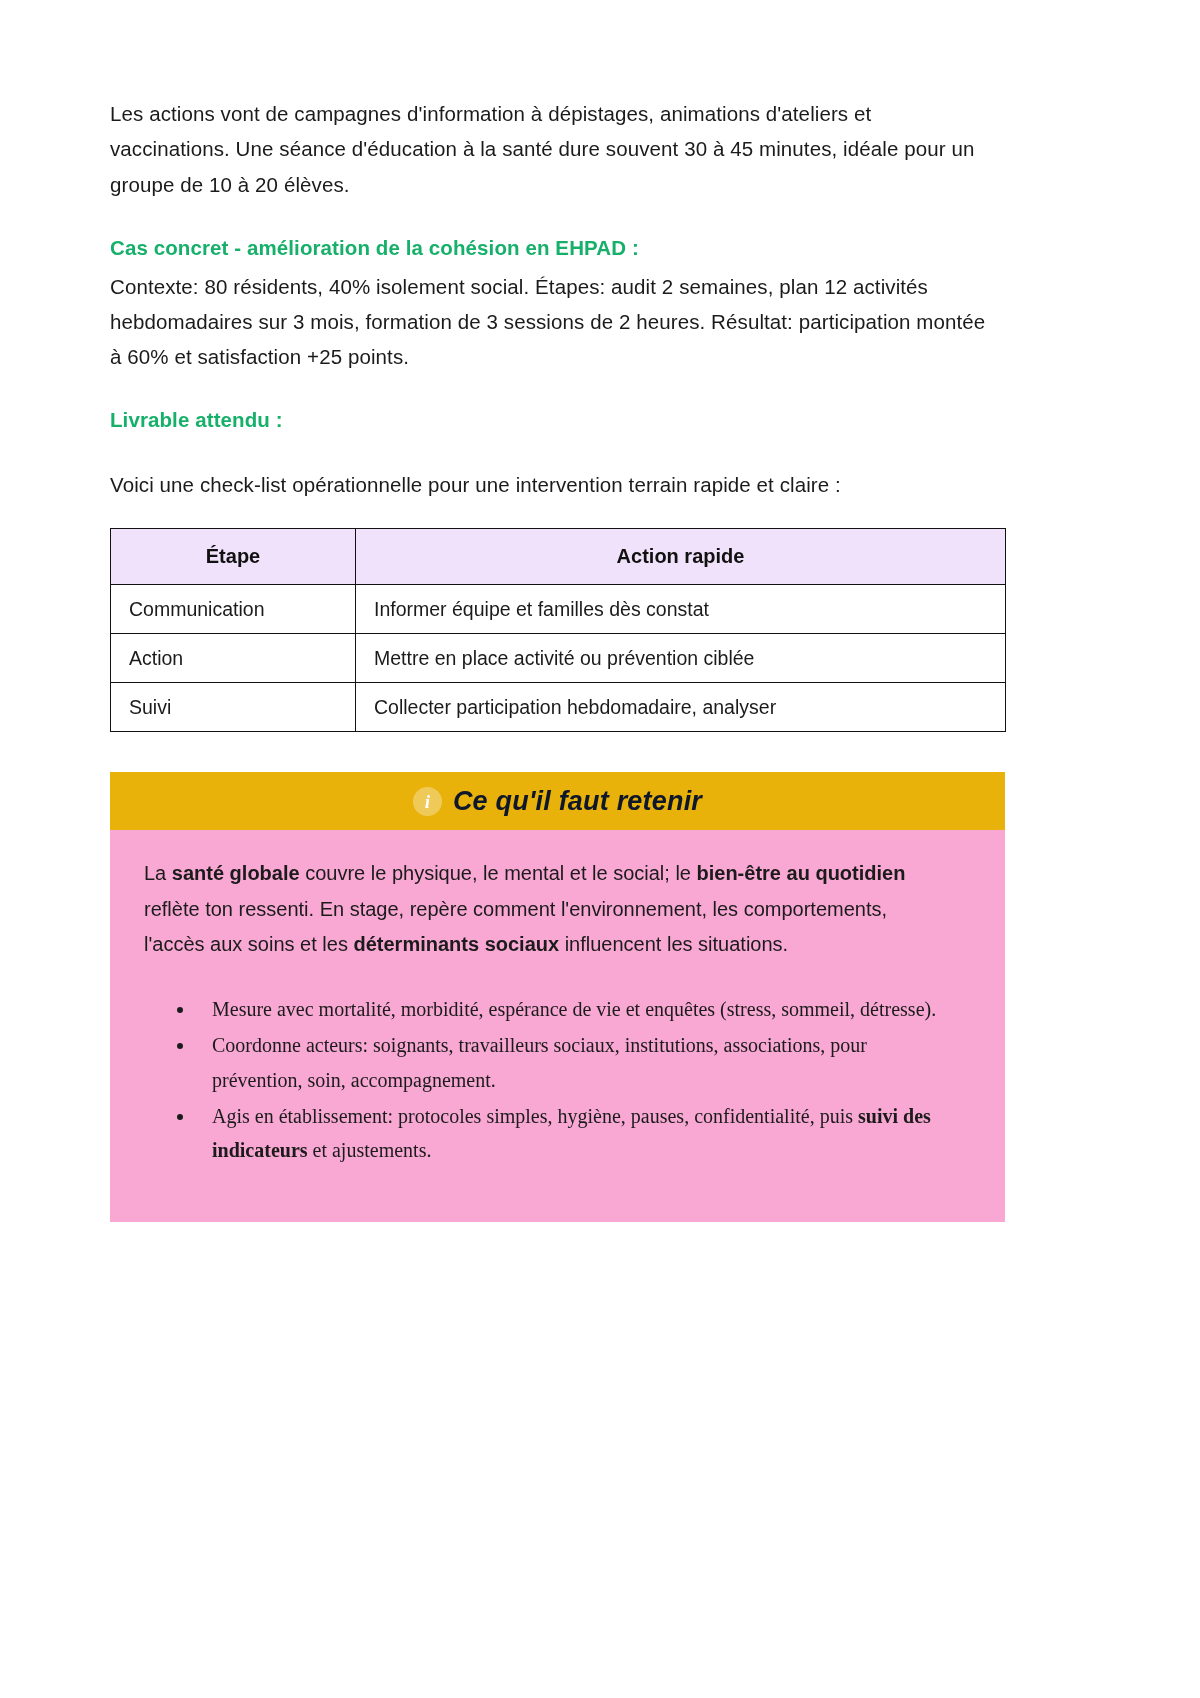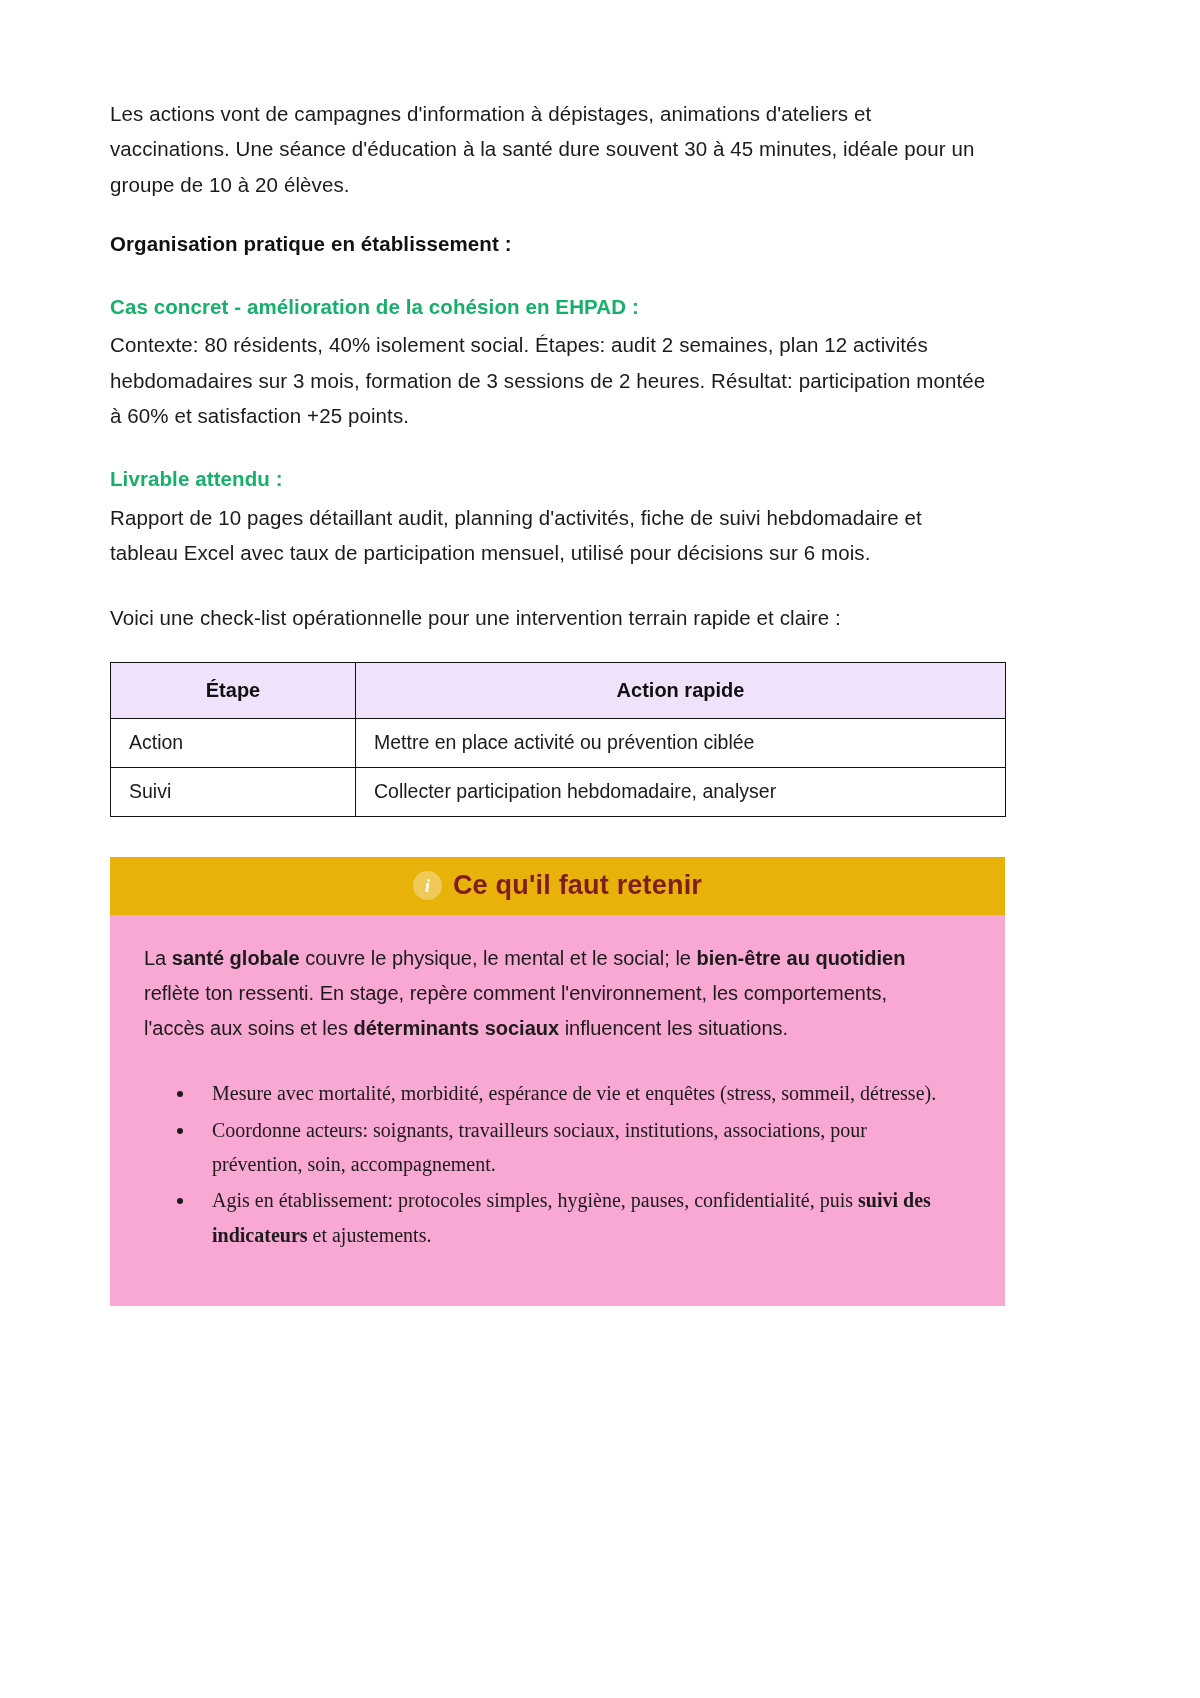--- a/index.html
+++ b/index.html
@@ -99,24 +99,25 @@
     font-size: 19px;
     font-weight: bold;
     font-style: italic;
     display: flex;
     align-items: center;
     justify-content: center;
     font-family: "Liberation Serif", serif;
     line-height: 1;
   }
   .callout-header .callout-title {
-    color: #7f1d1d;
+    color: #0f172a;
     font-size: 27px;
     font-weight: bold;
     letter-spacing: 0.2px;
+    font-style: italic;
   }
   .callout-body {
     background: #f9a8d4;
     padding: 26px 34px 52px 34px;
   }
   .callout-body p {
     margin: 0;
     font-size: 20px;
     line-height: 1.76;
     color: #1b1b1b;
@@ -141,47 +142,49 @@
   b, strong { font-weight: bold; }
 </style>
 </head>
 <body>
 
 <div class="page">
 
   <p class="para">Les actions vont de campagnes d'information à dépistages, animations d'ateliers et vaccinations. Une séance d'éducation à la santé dure souvent 30 à 45 minutes, idéale pour un groupe de 10 à 20 élèves.</p>
 
   <div class="block">
-    <h3 class="heading">Organisation pratique en établissement :</h3>
   </div>
 
   <div class="block">
     <h3 class="heading green">Cas concret - amélioration de la cohésion en EHPAD :</h3>
     <p class="para tight">Contexte: 80 résidents, 40% isolement social. Étapes: audit 2 semaines, plan 12 activités hebdomadaires sur 3 mois, formation de 3 sessions de 2 heures. Résultat: participation montée à 60% et satisfaction +25 points.</p>
   </div>
 
   <div class="block">
     <h3 class="heading green">Livrable attendu :</h3>
-    <p class="para tight">Rapport de 10 pages détaillant audit, planning d'activités, fiche de suivi hebdomadaire et tableau Excel avec taux de participation mensuel, utilisé pour décisions sur 6 mois.</p>
   </div>
 
   <p class="para">Voici une check-list opérationnelle pour une intervention terrain rapide et claire :</p>
 
   <table class="checklist">
     <colgroup>
         <col class="c1">
         <col class="c2">
       </colgroup>
     <thead>
       <tr>
         <th>Étape</th>
         <th>Action rapide</th>
       </tr>
     </thead>
     <tbody>
+      <tr>
+        <td class="cell-step">Communication</td>
+        <td class="cell-action">Informer équipe et familles dès constat</td>
+      </tr>
       <tr>
         <td class="cell-step">Action</td>
         <td class="cell-action">Mettre en place activité ou prévention ciblée</td>
       </tr>
       <tr>
         <td class="cell-step">Suivi</td>
         <td class="cell-action">Collecter participation hebdomadaire, analyser</td>
       </tr>
     </tbody>
   </table>

